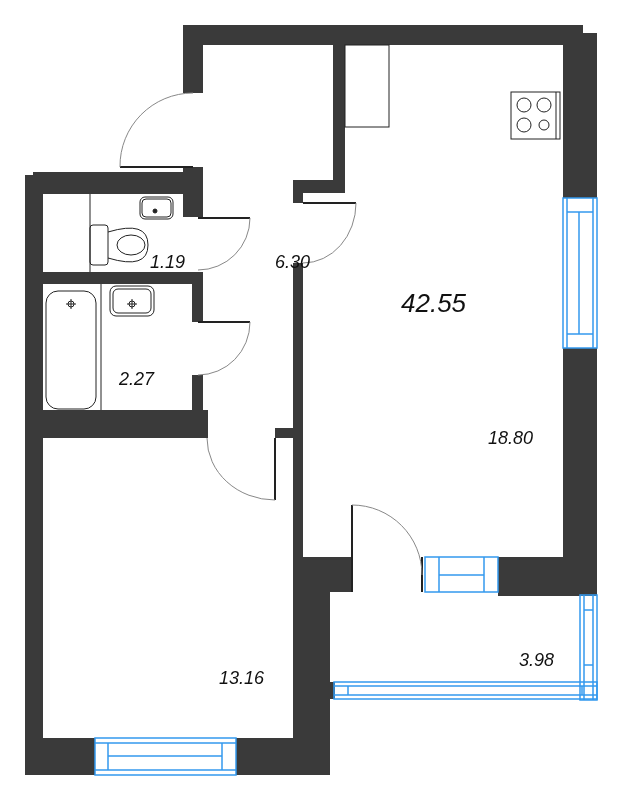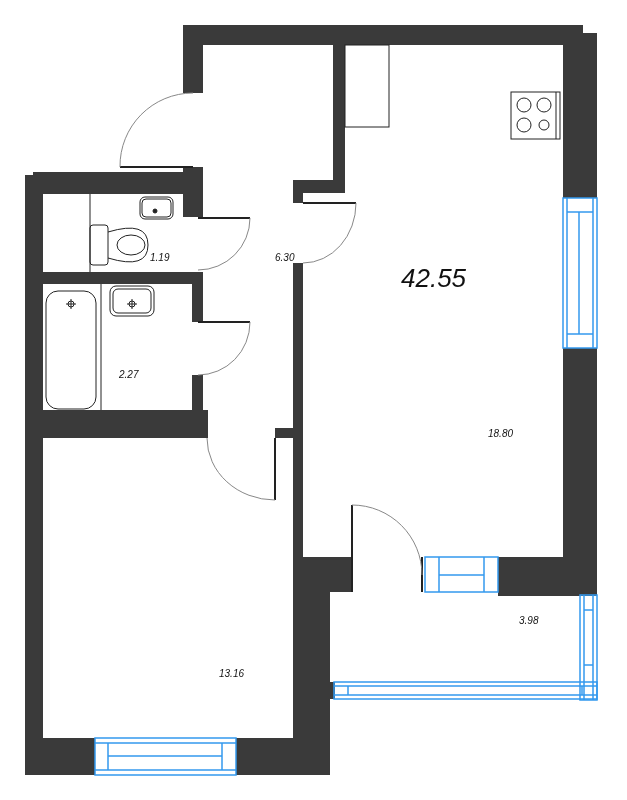--- a/index.html
+++ b/index.html
@@ -5,21 +5,21 @@
   html, body { margin: 0; padding: 0; background: #ffffff; }
   #plan-wrap { position: relative; width: 627px; height: 800px; overflow: hidden; }
   svg { position: absolute; left: 0; top: 0; }
   .label {
     position: absolute;
     font-family: "Liberation Sans", sans-serif;
     font-style: italic;
     color: #111111;
     white-space: nowrap;
   }
-  .small { font-size: 10px; }
+  .small { font-size: 18px; }
   .big { font-size: 26px; }
 </style>
 </head>
 <body>
 
 <div id="plan-wrap">
   <svg width="627" height="800" viewBox="0 0 627 800">
 
     <g fill="#3a3a3a">
 
@@ -145,20 +145,20 @@
       <line x1="66" y1="304" x2="76" y2="304"></line>
 
       <rect x="110" y="286" width="44" height="30" rx="6"></rect>
       <rect x="113" y="289" width="38" height="24" rx="5"></rect>
       <circle cx="132" cy="304" r="3"></circle>
       <line x1="132" y1="299" x2="132" y2="309"></line>
       <line x1="127" y1="304" x2="137" y2="304"></line>
     </g>
   </svg>
 
-  <div class="label big" style="left:401px; top:263px;">42.55</div>
+  <div class="label big" style="left:401px; top:288px;">42.55</div>
   <div class="label small" style="left:150px; top:252px;">1.19</div>
   <div class="label small" style="left:255px; top:252px;margin-left:20px;">6.30</div>
   <div class="label small" style="left:119px; top:369px;">2.27</div>
   <div class="label small" style="left:488px; top:428px;">18.80</div>
   <div class="label small" style="left:219px; top:668px;">13.16</div>
-  <div class="label small" style="left:519px; top:615px;">3.98</div>
+  <div class="label small" style="left:519px; top:650px;">3.98</div>
 </div>
 
 </body></html>

